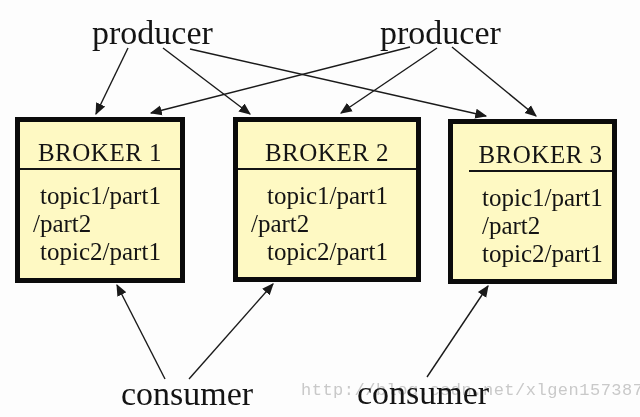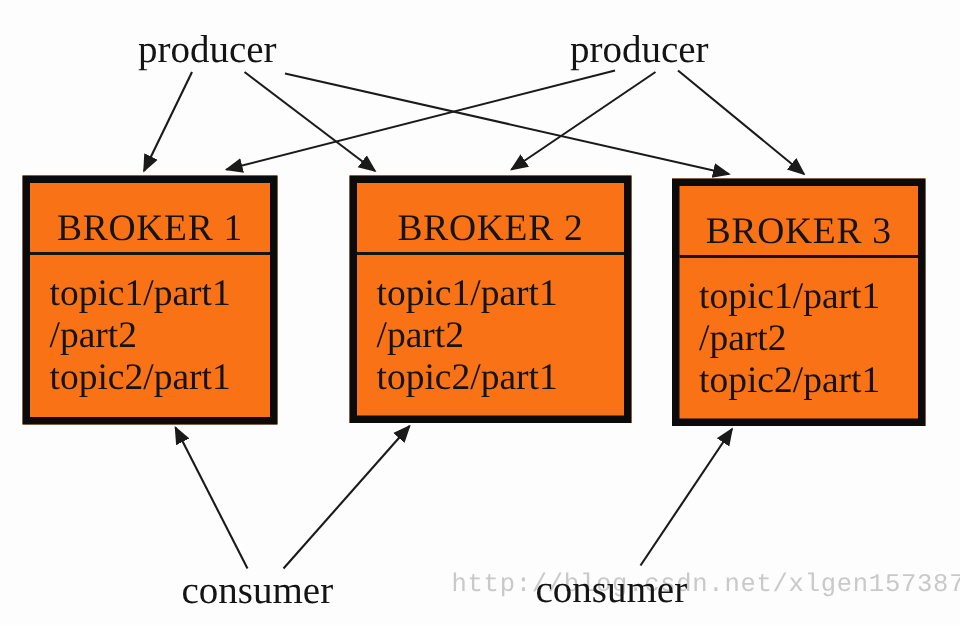--- a/index.html
+++ b/index.html
@@ -14,52 +14,52 @@
   }
   .arrows {
     position: absolute;
     left: 0; top: 0;
     width: 640px; height: 417px;
     z-index: 1;
   }
   .node-label {
     position: absolute;
     width: 120px;
-    text-align: left;
-    font-size: 26px;
+    text-align: center;
+    font-size: 34px;
     line-height: 28px;
     z-index: 2;
     white-space: nowrap;
   }
   .broker {
     position: absolute;
     box-sizing: border-box;
     border: 5px solid #0b0b0b;
-    background: #f97316;
+    background: #fef9c3;
     z-index: 2;
   }
   .broker-title {
     padding-top: 17px;
     text-align: center;
     font-size: 25px;
     line-height: 27px;
     letter-spacing: 0.5px;
   }
   .broker-divider {
     margin-top: 2px;
     border-top: 2px solid #141414;
     height: 0;
   }
   .broker-topics {
     margin-top: 12px;
     padding: 0 12px 0 13px;
     font-size: 25px;
     line-height: 28px;
   }
-  .topic-line { text-align: left; white-space: nowrap; }
+  .topic-line { text-align: center; white-space: nowrap; }
   .topic-line.align-right { text-align: left; }
   .watermark {
     position: absolute;
     left: 301px;
     top: 381px;
     z-index: 1;
     font-family: "Liberation Mono", "DejaVu Sans Mono", monospace;
     font-size: 17px;
     letter-spacing: 0.5px;
     color: #c9c9c9;
@@ -106,21 +106,21 @@
   <div class="broker" style="left:233px; top:117px; width:188px; height:165px;">
     <div class="broker-title">BROKER 2</div>
     <div class="broker-divider"></div>
     <div class="broker-topics">
       <div class="topic-line">topic1/part1</div>
       <div class="topic-line align-right">/part2</div>
       <div class="topic-line">topic2/part1</div>
     </div>
   </div>
 
-  <div class="broker" style="left:448px; top:119px; width:169px; height:165px;">
+  <div class="broker" style="left:448px; top:119px; width:169px; height:165px;padding-left:16px;">
     <div class="broker-title">BROKER 3</div>
     <div class="broker-divider"></div>
     <div class="broker-topics">
       <div class="topic-line">topic1/part1</div>
       <div class="topic-line align-right">/part2</div>
       <div class="topic-line">topic2/part1</div>
     </div>
   </div>
 
   <div class="node-label" style="left:121px; top:380px;">consumer</div>

